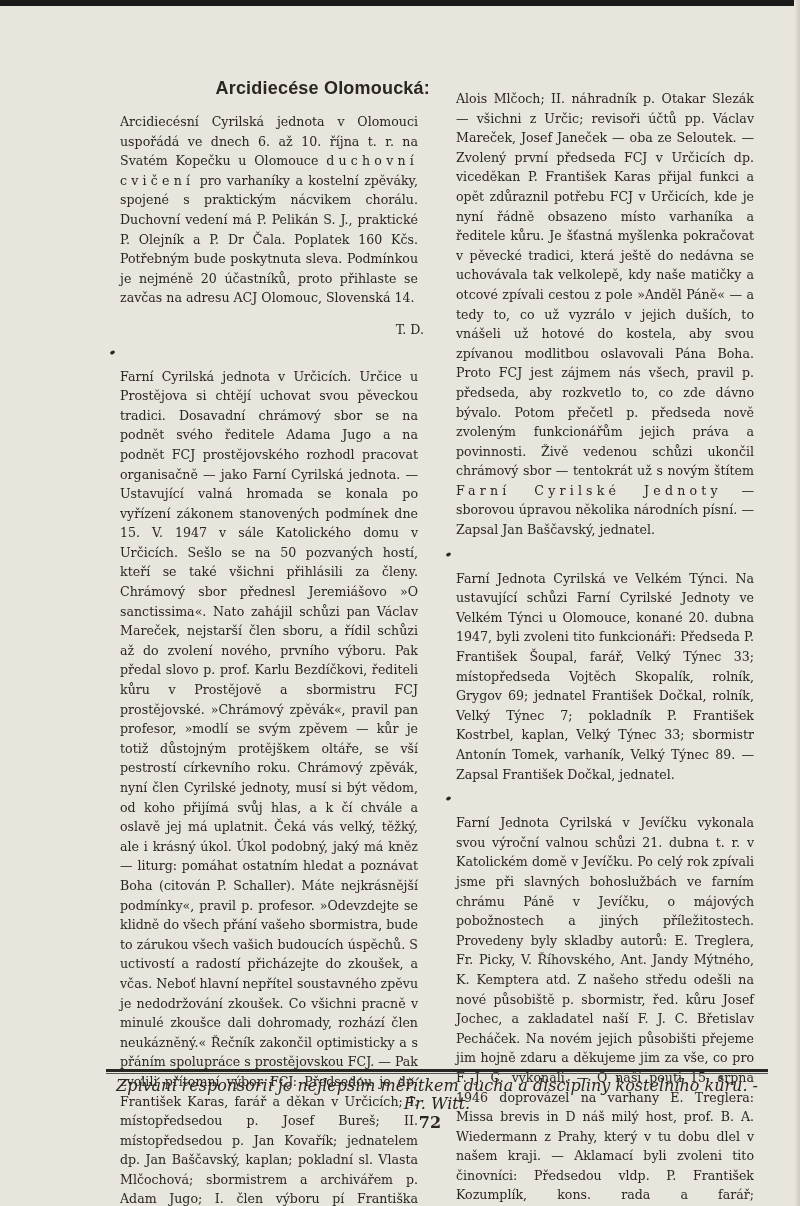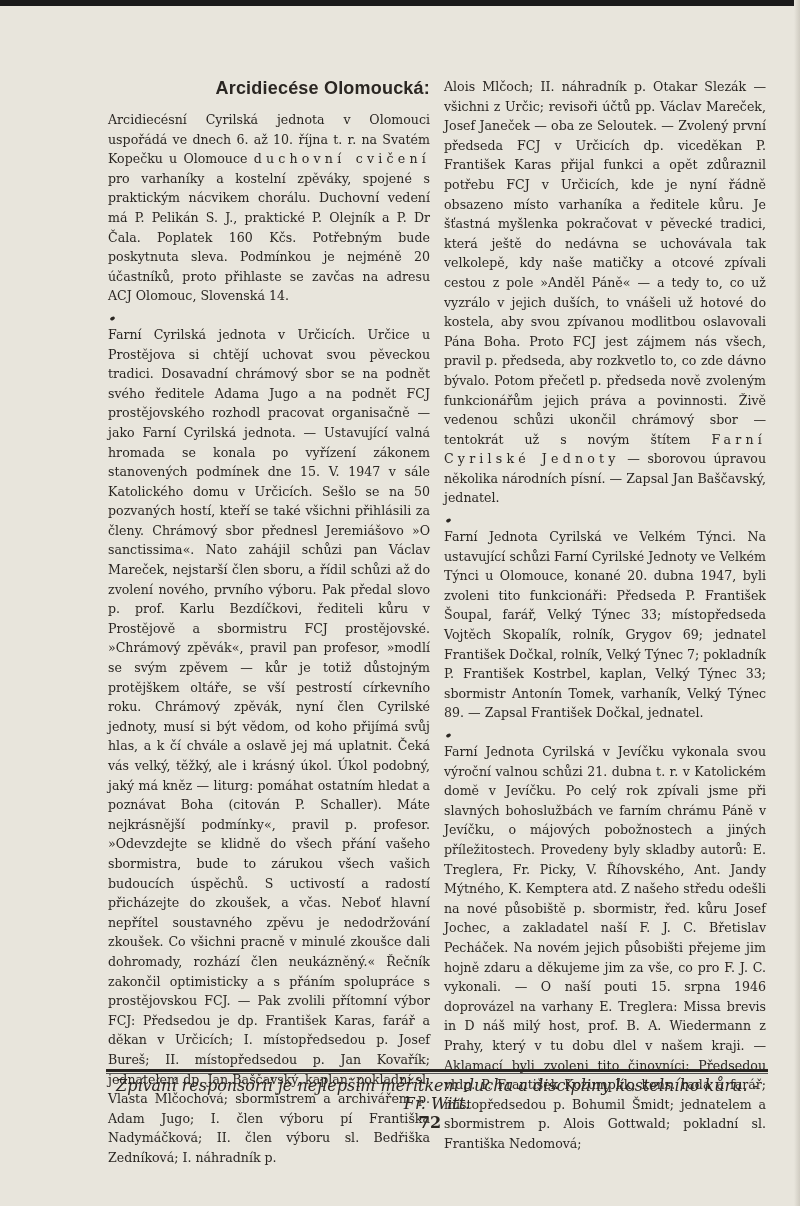--- a/index.html
+++ b/index.html
@@ -17,21 +17,21 @@
     font-size: 12.6px; line-height: 19.6px;
     text-align: justify; hyphens: manual;
   }
   .col-left { left: 108px; width: 322px; top: 76px; }
   .col-right { left: 444px; width: 322px; top: 77px; }
   .heading {
     font-family: Liberation Sans, sans-serif; font-weight: bold;
     font-size: 18px; text-align: right; margin: 0 0 10px 0; letter-spacing: 0.2px;
     line-height: 24px;
   }
-  p { margin: 0; }
+  p { margin: 12px; }
   b.lead { font-weight: normal; }
   .spaced { letter-spacing: 4.2px; }
   .sig { display: flex; justify-content: flex-end; gap: 18px; padding-right: 6px; }
   .bullet { display: block; width: 5px; height: 5px; background: #2a2622; border-radius: 50%; margin: 10px 0 4px 2px; transform: rotate(-30deg) scaleY(0.7); }
   .rule { position: absolute; left: 106px; width: 662px; top: 1069px; height: 3px; background: #2a2622; }
   .rule2 { position: absolute; left: 106px; width: 662px; top: 1073px; height: 1px; background: #555; }
   .quote {
     position: absolute; left: 106px; width: 662px; top: 1077px;
     font-style: italic; font-size: 16px; text-align: center; line-height: 18px;
   }
@@ -45,20 +45,23 @@
 
 <div class="topbar"></div>
 <div class="rightedge"></div>
 
 <div class="col col-left">
   <h1 class="heading">Arcidiecése Olomoucká:</h1>
 
   <p>
     <b class="lead">Arcidiecésní Cyrilská jednota v Olomouci</b><span> uspořádá ve dnech 6. až 10. října t. r. na Svatém Kopečku u Olomouce </span><span class="spaced">duchovní cvičení</span><span> pro varhaníky a kostelní zpěváky, spojené s praktickým nácvikem chorálu. Duchovní vedení má P. Pelikán S. J., praktické P. Olejník a P. Dr Čala. Poplatek 160 Kčs. Potřebným bude poskytnuta sleva. Podmínkou je nejméně 20 účastníků, proto přihlaste se zavčas na adresu ACJ Olomouc, Slovenská 14.</span>
   </p>
+  <div class="sig">
+      <span>T. D.</span>
+    </div>
 
   <span class="bullet"></span>
 
   <p>
     <b class="lead">Farní Cyrilská jednota v Určicích.</b><span> Určice u Prostějova si chtějí uchovat svou pěveckou tradici. Dosavadní chrámový sbor se na podnět svého ředitele Adama Jugo a na podnět FCJ prostějovského rozhodl pracovat organisačně — jako Farní Cyrilská jednota. — Ustavující valná hromada se konala po vyřízení zákonem stanovených podmínek dne 15. V. 1947 v sále Katolického domu v Určicích. Sešlo se na 50 pozvaných hostí, kteří se také všichni přihlásili za členy. Chrámový sbor přednesl Jeremiášovo »O sanctissima«. Nato zahájil schůzi pan Václav Mareček, nejstarší člen sboru, a řídil schůzi až do zvolení nového, prvního výboru. Pak předal slovo p. prof. Karlu Bezdíčkovi, řediteli kůru v Prostějově a sbormistru FCJ prostějovské. »Chrámový zpěvák«, pravil pan profesor, »modlí se svým zpěvem — kůr je totiž důstojným protějškem oltáře, se vší pestrostí církevního roku. Chrámový zpěvák, nyní člen Cyrilské jednoty, musí si být vědom, od koho přijímá svůj hlas, a k čí chvále a oslavě jej má uplatnit. Čeká vás velký, těžký, ale i krásný úkol. Úkol podobný, jaký má kněz — liturg: pomáhat ostatním hledat a poznávat Boha (citován P. Schaller). Máte nejkrásnější podmínky«, pravil p. profesor. »Odevzdejte se klidně do všech přání vašeho sbormistra, bude to zárukou všech vašich budoucích úspěchů. S uctivostí a radostí přicházejte do zkoušek, a včas. Neboť hlavní nepřítel soustavného zpěvu je nedodržování zkoušek. Co všichni pracně v minulé zkoušce dali dohromady, rozhází člen neukázněný.« Řečník zakončil optimisticky a s přáním spolupráce s prostějovskou FCJ. — Pak zvolili přítomní výbor FCJ: Předsedou je dp. František Karas, farář a děkan v Určicích; I. místopředsedou p. Josef Bureš; II. místopředsedou p. Jan Kovařík; jednatelem dp. Jan Baščavský, kaplan; pokladní sl. Vlasta Mlčochová; sbormistrem a archivářem p. Adam Jugo; I. člen výboru pí Františka Nadymáčková; II. člen výboru sl. Bedřiška Zedníková; I. náhradník p. </span>
   </p>
 </div>
 
 <div class="col col-right">
   <p>

